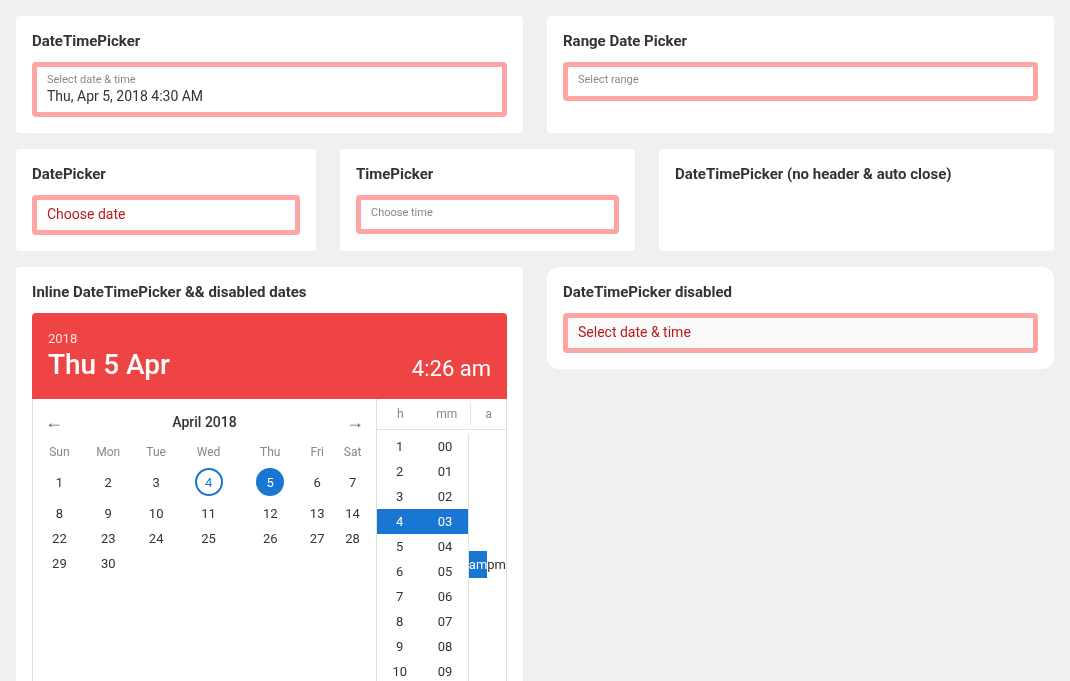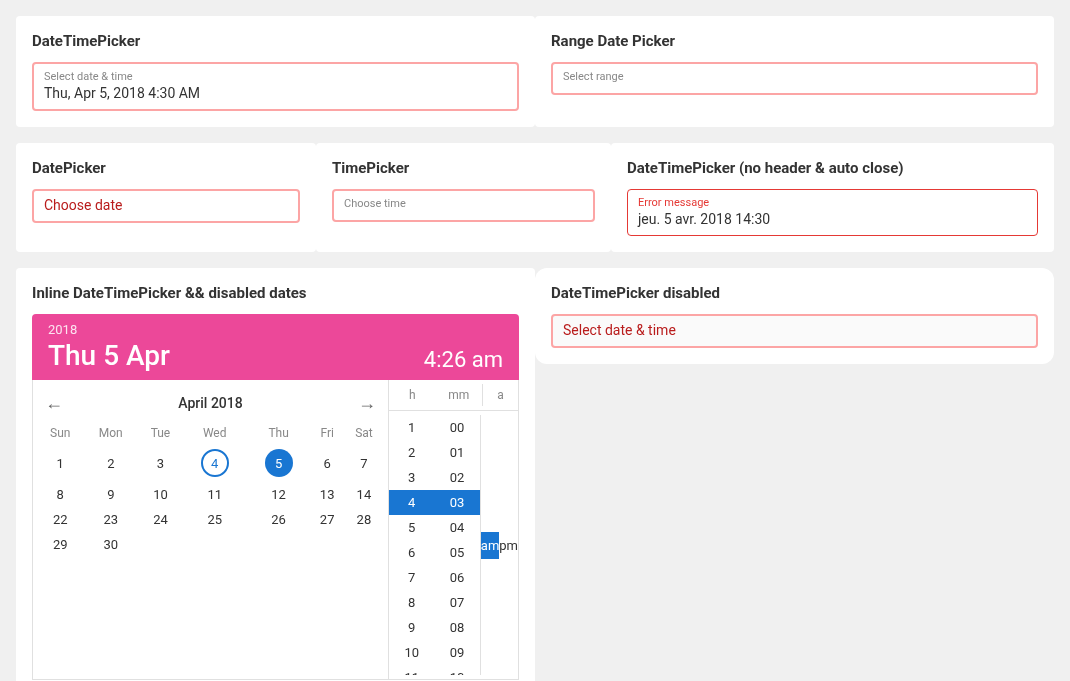--- a/index.html
+++ b/index.html
@@ -5,38 +5,38 @@
     * { box-sizing: border-box; margin: 0; padding: 0; }
     body {
       font-family: Roboto, Arial, sans-serif;
       background: #f0f0f0;
       padding: 16px;
       font-size: 14px;
       color: #333;
     }
     .row {
       display: flex;
-      gap: 0;
+      gap: 24px;
       margin-bottom: 16px;
     }
     .card {
       background: #fff;
       border-radius: 4px;
       padding: 16px;
       flex: 1;
     }
     .card-title {
       font-size: 15px;
       font-weight: 700;
       color: #333;
       margin-bottom: 12px;
     }
     .field-wrap {
       position: relative;
-      border: 2px solid #fca5a5;
+      border: 5px solid #fca5a5;
       border-radius: 4px;
       padding: 6px 10px 8px;
     }
     .field-label {
       font-size: 11px;
       color: #888;
       margin-bottom: 2px;
     }
     .field-value {
       font-size: 14px;
@@ -56,23 +56,23 @@
     }
 
     
     .inline-card {
       background: #fff;
       border-radius: 4px;
       padding: 16px;
       flex: 1;
     }
     .calendar-header-blue {
-      background: #ec4899;
+      background: #ef4444;
       border-radius: 4px 4px 0 0;
-      padding: 8px 16px;
+      padding: 18px 16px;
       color: #fff;
     }
     .cal-year {
       font-size: 13px;
       opacity: 0.85;
     }
     .cal-date-time {
       display: flex;
       justify-content: space-between;
       align-items: flex-end;
@@ -254,24 +254,20 @@
 
   <div class="card" style="flex:0 0 295px">
     <div class="card-title">TimePicker</div>
     <div class="field-wrap">
       <div class="field-label">Choose time</div>
     </div>
   </div>
 
   <div class="card">
     <div class="card-title">DateTimePicker (no header &amp; auto close)</div>
-    <div class="field-wrap field-error">
-      <div class="error-label">Error message</div>
-      <div class="field-value">jeu. 5 avr. 2018 14:30</div>
-    </div>
   </div>
 </div>
 
 <div class="row" style="align-items: flex-start;">
 
   <div class="inline-card">
     <div class="card-title">Inline DateTimePicker &amp;&amp; disabled dates</div>
     <div>
 
       <div class="calendar-header-blue">

